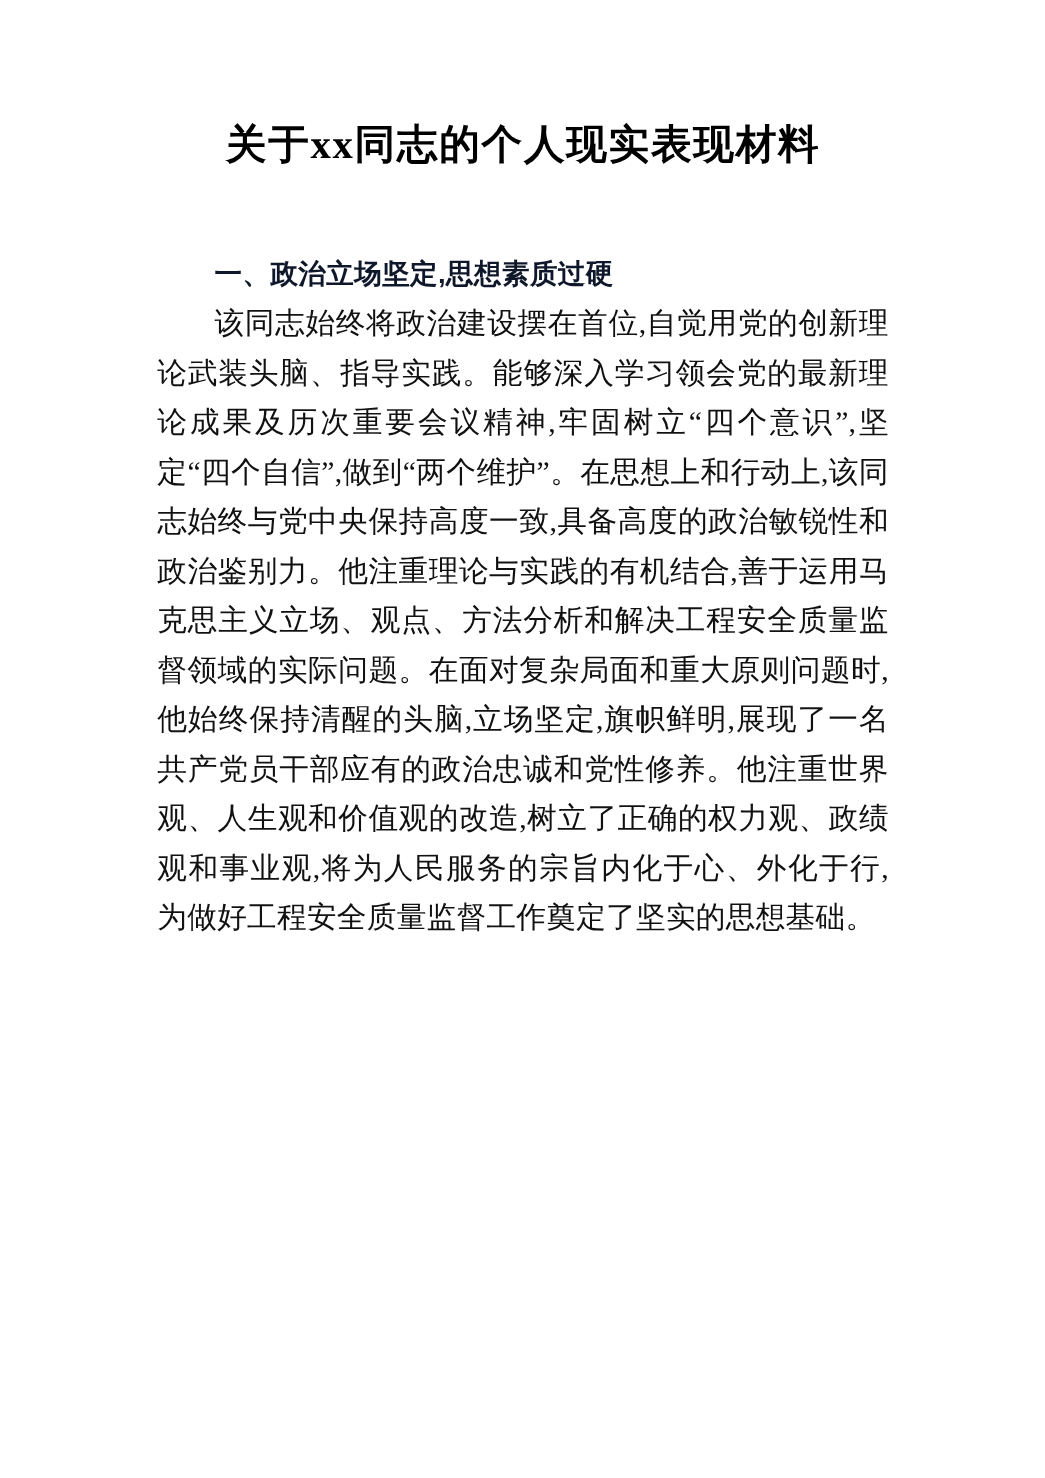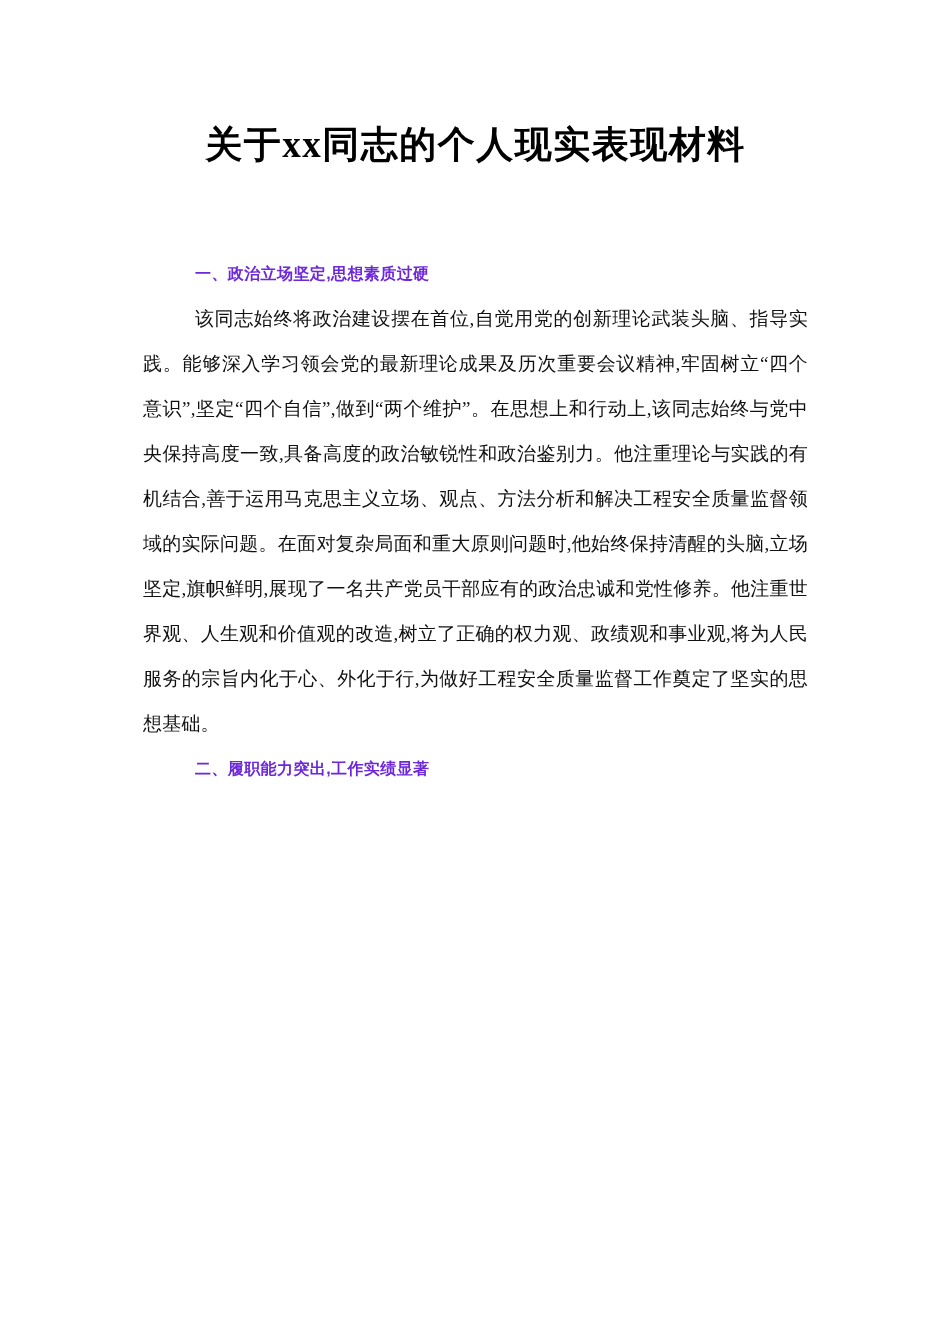--- a/index.html
+++ b/index.html
@@ -27,42 +27,42 @@
 
   
   .doc-title {
     font-family: "Liberation Serif", "DejaVu Serif", serif;
     font-weight: bold;
     font-size: 37px;
     line-height: 1;
     color: #000000;
     text-align: center;
     letter-spacing: 1.5px;
-    margin: 16px;
+    margin: 4px;
     padding-top: 110px;
     white-space: nowrap;
   }
 
   
   .section-heading {
     font-family: "Liberation Sans", "DejaVu Sans", sans-serif;
     font-weight: bold;
-    font-size: 16px;
+    font-size: 25px;
     line-height: 45px;
-    color: #6d28d9;
+    color: #0f172a;
     text-indent: 52px;
     letter-spacing: 0.4px;
     margin: 0;
     white-space: nowrap;
   }
 
   
   .body-para {
     font-family: "Liberation Serif", "DejaVu Serif", serif;
-    font-size: 19px;
+    font-size: 27px;
     line-height: 45px;
     color: #111111;
     text-align: justify;
     text-justify: inter-ideograph;
     text-indent: 52px;
     letter-spacing: 0.2px;
     margin: 0;
     word-break: break-all;
   }
 
@@ -81,18 +81,17 @@
   <div class="doc-body">
 
     <h1 class="doc-title">关于xx同志的个人现实表现材料</h1>
 
     <div class="gap-title-to-heading"></div>
 
     <h2 class="section-heading">一、政治立场坚定,思想素质过硬</h2>
 
     <p class="body-para">该同志始终将政治建设摆在首位,自觉用党的创新理论武装头脑、指导实践。能够深入学习领会党的最新理论成果及历次重要会议精神,牢固树立“四个意识”,坚定“四个自信”,做到“两个维护”。在思想上和行动上,该同志始终与党中央保持高度一致,具备高度的政治敏锐性和政治鉴别力。他注重理论与实践的有机结合,善于运用马克思主义立场、观点、方法分析和解决工程安全质量监督领域的实际问题。在面对复杂局面和重大原则问题时,他始终保持清醒的头脑,立场坚定,旗帜鲜明,展现了一名共产党员干部应有的政治忠诚和党性修养。他注重世界观、人生观和价值观的改造,树立了正确的权力观、政绩观和事业观,将为人民服务的宗旨内化于心、外化于行,为做好工程安全质量监督工作奠定了坚实的思想基础。</p>
 
-    <h2 class="section-heading">二、履职能力突出,工作实绩显著</h2>
 
 
 
   </div>
 </div>
 
 </body></html>

